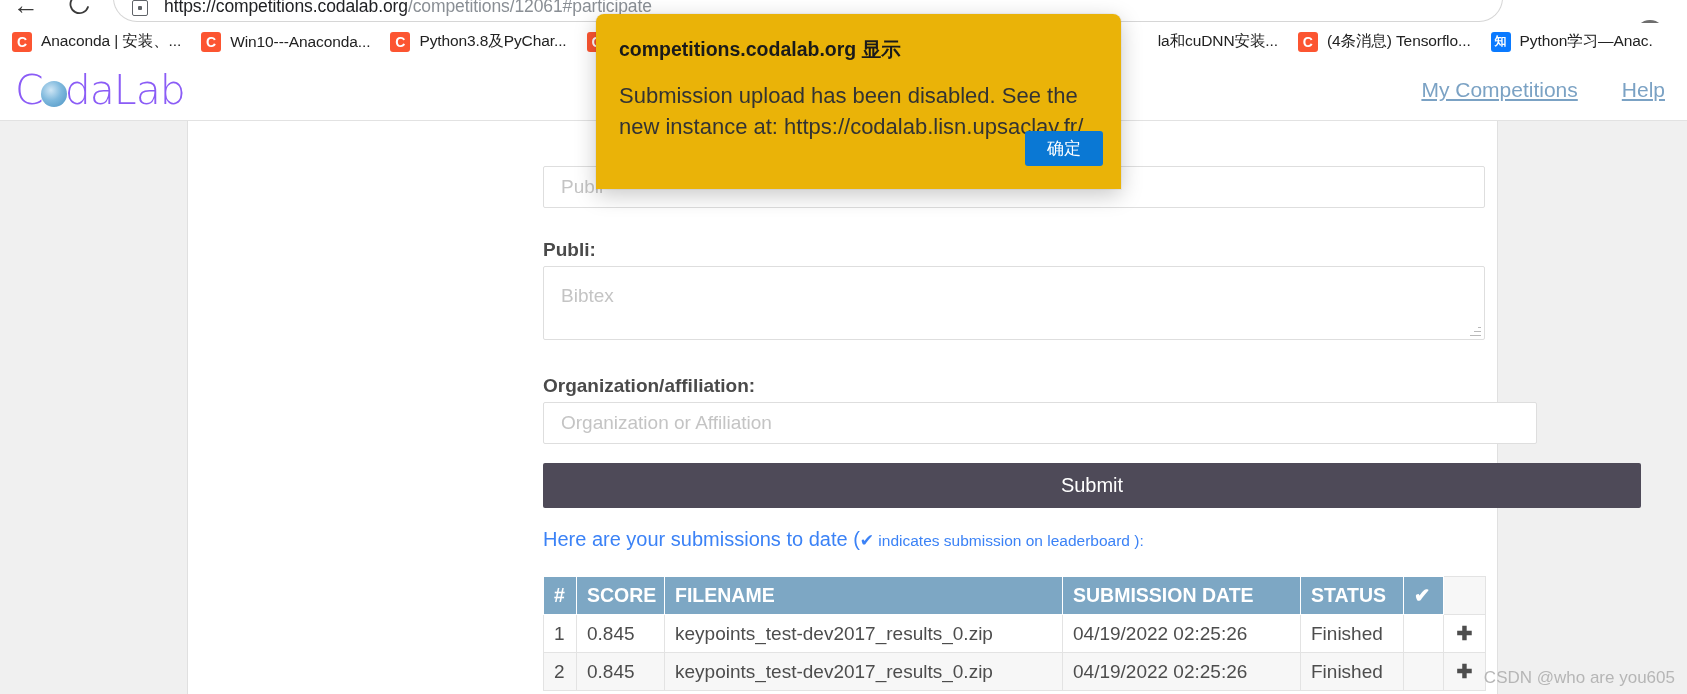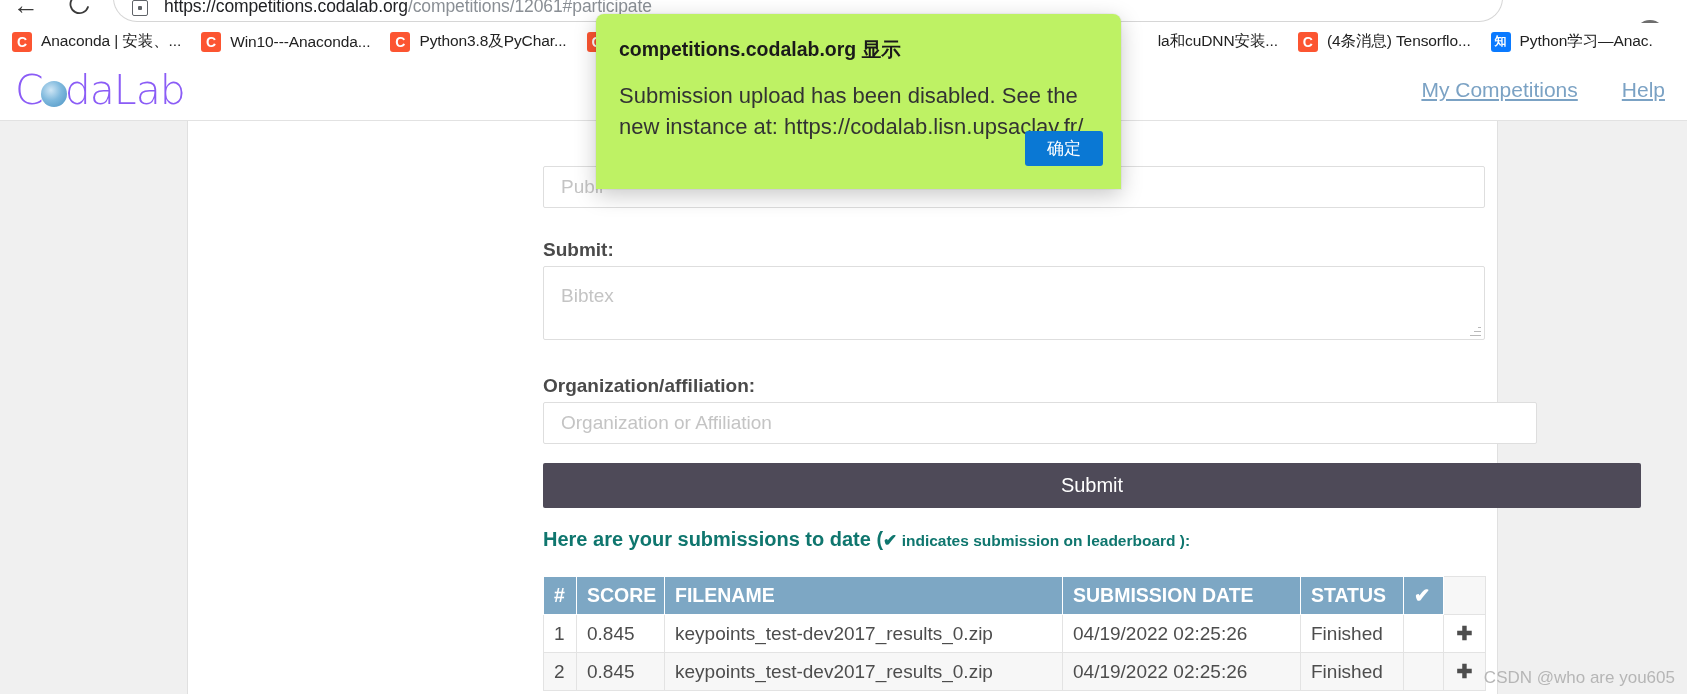--- a/index.html
+++ b/index.html
@@ -151,21 +151,21 @@
   }
 
   .submit-btn {
     position: absolute;
     background: #4e4a58; color: #ffffff;
     display: flex; align-items: center; justify-content: center;
     font-size: 20px; border-radius: 2px;
   }
 
   .subs-line {
-    position: absolute; font-size: 20px; color: #0f766e; font-weight: bold;
+    position: absolute; font-size: 20px; color: #3b82f6;
   }
   .subs-line .small { font-size: 15.5px; }
 
   
   table.subs {
     position: absolute;
     border-collapse: collapse;
     font-size: 19px;
     table-layout: fixed;
   }
@@ -181,21 +181,21 @@
     background: #ffffff; font-size: 19px;
   }
   table.subs tr.alt td { background: #f7f7f7; }
   td.plus { text-align: center; color: #6fa0c4; font-size: 25px; font-weight: bold; }
   th.check { text-align: center; }
 
   
   .dialog {
     position: absolute; left: 596px; top: 14px;
     width: 525px; height: 175px;
-    background: #bef264;
+    background: #eab308;
     border-radius: 8px 8px 0 0;
     box-shadow: 0 6px 22px rgba(0,0,0,0.22), 0 0 0 1px rgba(0,0,0,0.04);
     z-index: 50;
   }
   .dialog-title {
     position: absolute; left: 23px; top: 22px;
     font-size: 19.5px; font-weight: bold; color: #1a1a1a;
   }
   .dialog-msg {
     position: absolute; left: 23px; top: 67px; width: 478px;
@@ -277,21 +277,21 @@
 
     <div class="left-rail"></div>
     <div class="right-rail"></div>
 
     <div class="content">
 
       <div class="field-input" style="left:355px; top:45px; width:942px; height:42px;">
         <span class="ph">Publi</span>
       </div>
 
-      <div class="field-label" style="left:355px; top:118px;">Submit:</div>
+      <div class="field-label" style="left:355px; top:118px;">Publi:</div>
       <div class="field-input" style="left:355px; top:145px; width:942px; height:74px;padding-left:28px;">
         <span class="ph textarea-ph">Bibtex</span>
         <span class="resize-grip">
           <i style="bottom:0; width:11px;"></i>
             <i style="bottom:4px; width:7px;"></i>
             <i style="bottom:8px; width:3px;"></i>
         </span>
       </div>
 
       <div class="field-label" style="left:355px; top:254px;">Organization/affiliation:</div>

